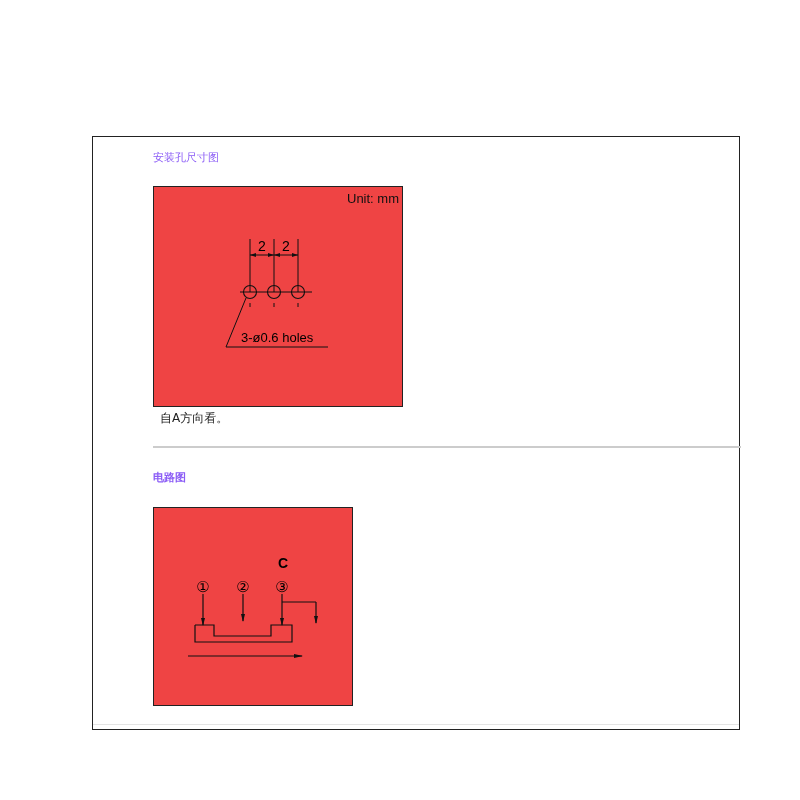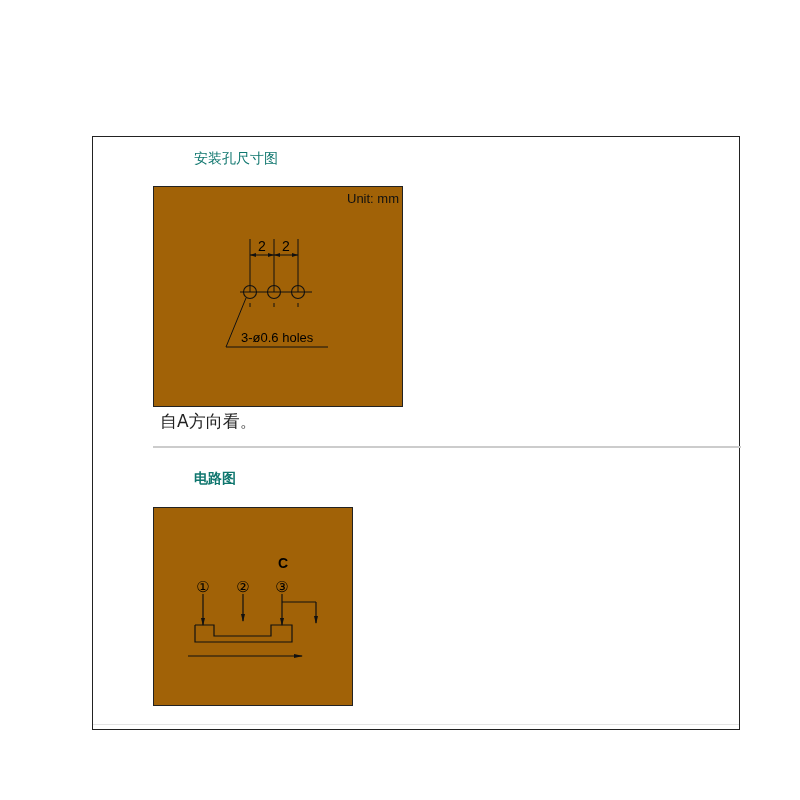--- a/index.html
+++ b/index.html
@@ -1,21 +1,21 @@
 <!DOCTYPE html>
 <html><head>
 <meta charset="utf-8">
 <style>
   html, body { margin:0; padding:0; background:#fff; }
   body { width:800px; height:800px; position:relative; overflow:hidden; font-family:"DejaVu Sans", sans-serif; color:#111; }
   .frame { position:absolute; left:92px; top:136px; width:648px; height:594px; border:1.5px solid #222; box-sizing:border-box; }
-  .title { position:absolute; font-size:14px; color:#0f766e;margin-left:41px; }
-  .box { position:absolute; border:1.3px solid #222; box-sizing:border-box; background:#a16207; }
+  .title { position:absolute; font-size:11px; color:#8b5cf6; }
+  .box { position:absolute; border:1.3px solid #222; box-sizing:border-box; background:#ef4444; }
   .unit { position:absolute; right:3px; top:4px; font-size:13px; font-family:"Liberation Sans", sans-serif; }
-  .note { position:absolute; font-size:17px; color:#222; }
+  .note { position:absolute; font-size:12px; color:#222; }
   .divider { position:absolute; left:153px; top:446px; width:588px; height:2px; background:#ccc; }
   .bottomline { position:absolute; left:93px; top:724px; width:646px; height:1px; background:#e4e4e4; }
   svg text { font-family:"Liberation Sans", sans-serif; }
 </style>
 </head>
 <body>
 
 <div class="frame"></div>
 
 <div class="title" style="left:153px; top:150px;">安装孔尺寸图</div>

